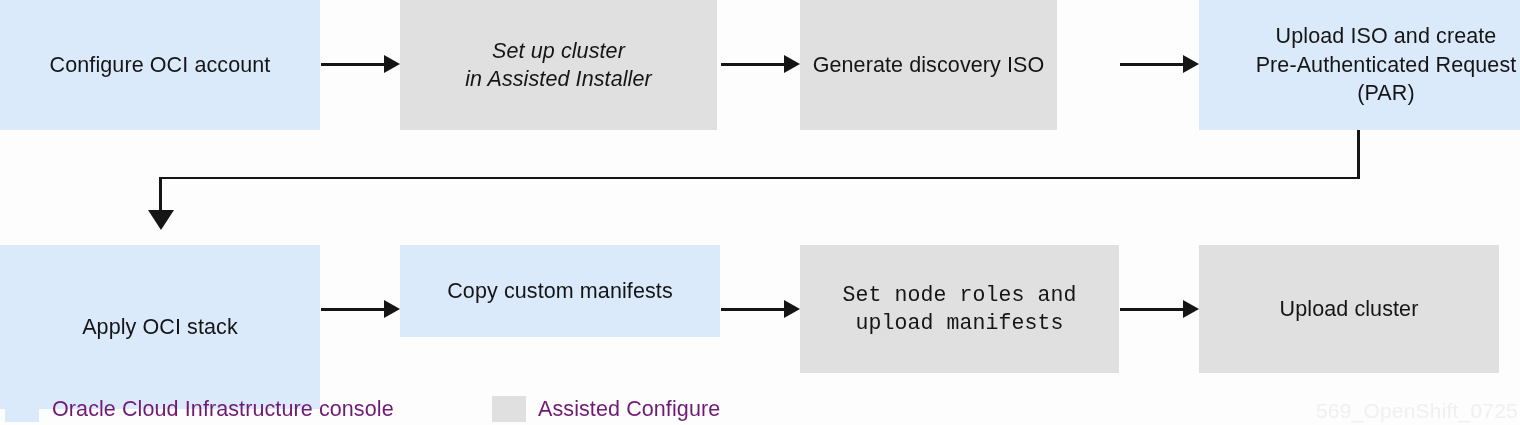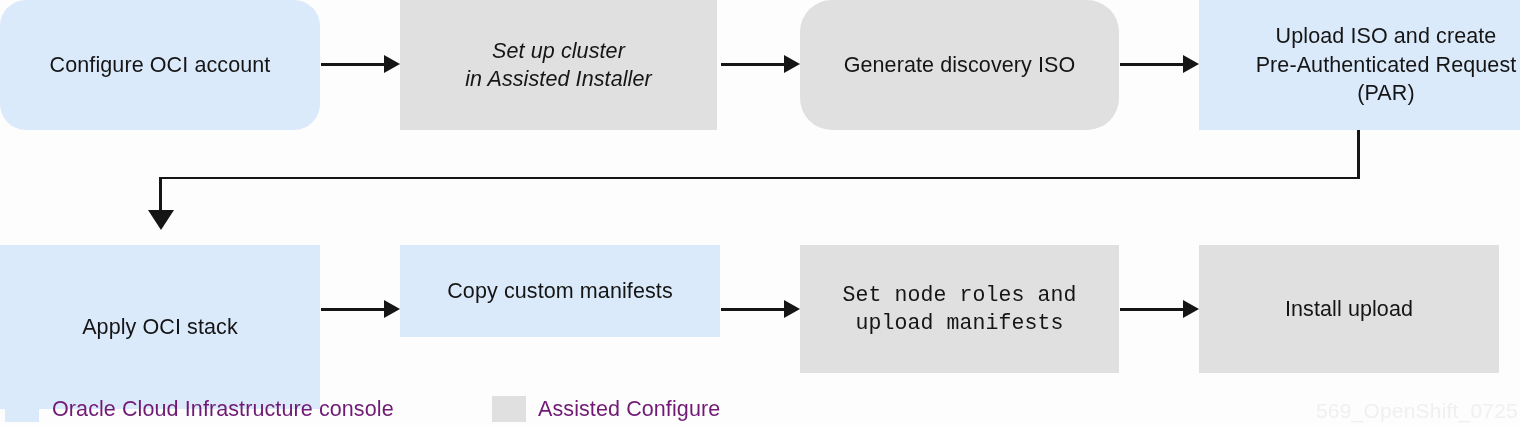--- a/index.html
+++ b/index.html
@@ -98,36 +98,36 @@
     letter-spacing: 0.2px;
     white-space: nowrap;
     user-select: none;
   }
 </style>
 </head>
 <body>
 
 <div id="canvas">
 
-  <div class="step oci" style="left:0px; top:0px; width:320px; height:130px;border-radius:26px;">Configure OCI account</div>
+  <div class="step oci" style="left:0px; top:0px; width:320px; height:130px;">Configure OCI account</div>
 
   <div class="arrow-h" style="left:321px; top:54px; width:79px;">
     <div class="shaft" style="width:63px;"></div>
     <div class="head" style="left:63px;"></div>
   </div>
 
   <div class="step ai" style="left:400px; top:0px; width:317px; height:130px;font-style:italic;">Set up cluster
 in Assisted Installer</div>
 
   <div class="arrow-h" style="left:721px; top:54px; width:79px;">
     <div class="shaft" style="width:63px;"></div>
     <div class="head" style="left:63px;"></div>
   </div>
 
-  <div class="step ai" style="left:800px; top:0px; width:319px; height:130px;border-radius:32px;">Generate discovery ISO</div>
+  <div class="step ai" style="left:800px; top:0px; width:257px; height:130px;">Generate discovery ISO</div>
 
   <div class="arrow-h" style="left:1120px; top:54px; width:79px;">
     <div class="shaft" style="width:63px;"></div>
     <div class="head" style="left:63px;"></div>
   </div>
 
   <div class="step oci" style="left:1199px; top:0px; width:374px; height:130px;">Upload ISO and create
 Pre-Authenticated Request
 (PAR)</div>
 
@@ -151,21 +151,21 @@
   </div>
 
   <div class="step ai" style="left:800px; top:245px; width:319px; height:128px;font-family:Liberation Mono, monospace;">Set node roles and
 upload manifests</div>
 
   <div class="arrow-h" style="left:1120px; top:299px; width:79px;">
     <div class="shaft" style="width:63px;"></div>
     <div class="head" style="left:63px;"></div>
   </div>
 
-  <div class="step ai" style="left:1199px; top:245px; width:300px; height:128px;">Install upload</div>
+  <div class="step ai" style="left:1199px; top:245px; width:300px; height:128px;">Upload cluster</div>
 
   <div class="legend-swatch oci" style="left:5px; top:396px;"></div>
   <div class="legend-label" style="left:52px; top:396px;">Oracle Cloud Infrastructure console</div>
 
   <div class="legend-swatch ai" style="left:492px; top:396px;"></div>
   <div class="legend-label" style="left:538px; top:396px;">Assisted Configure</div>
 
   <div id="watermark">569_OpenShift_0725</div>
 
 </div>

